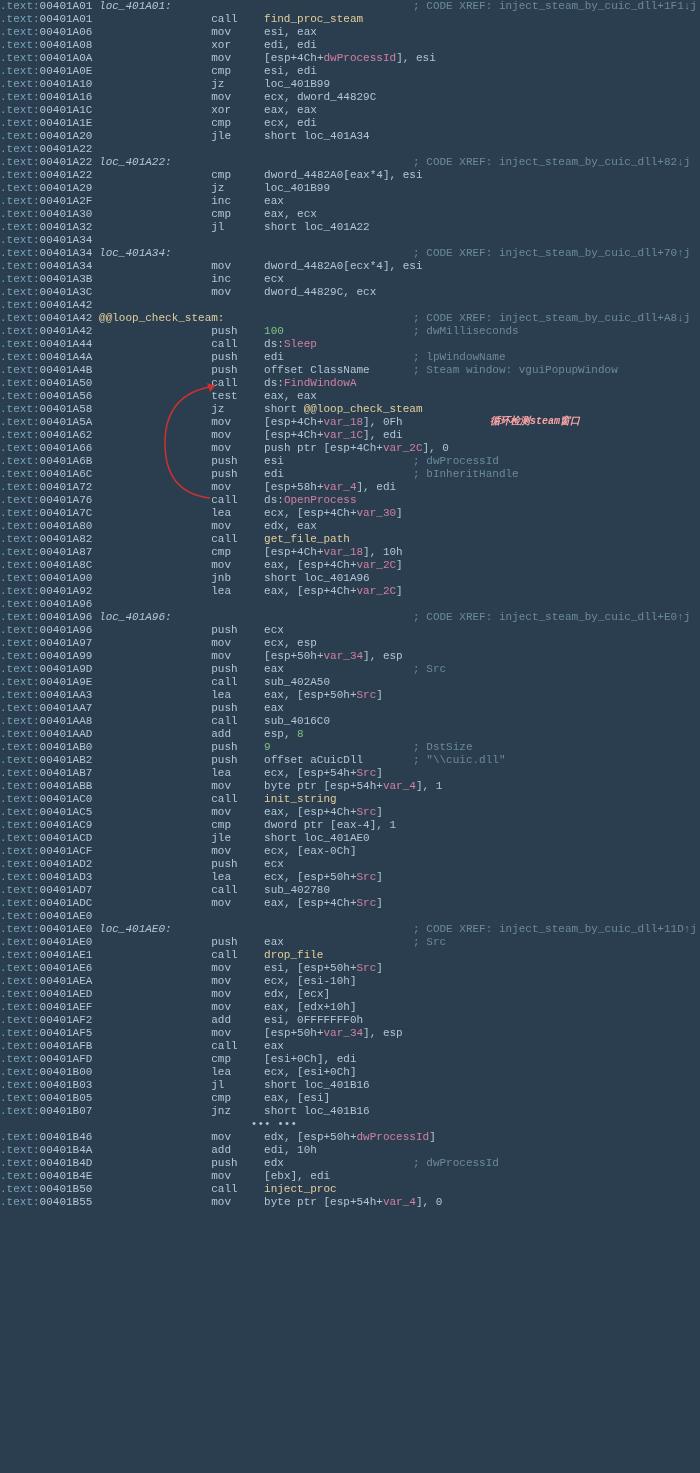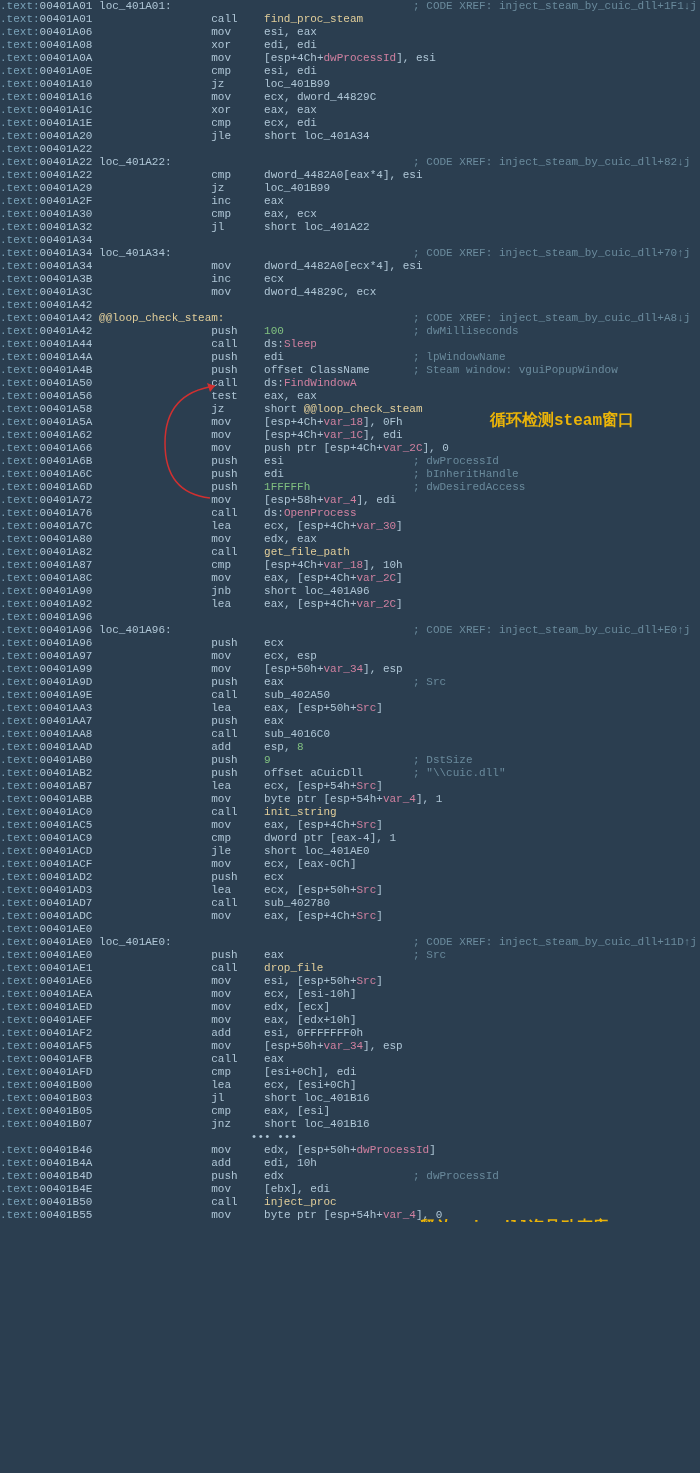--- a/index.html
+++ b/index.html
@@ -7,22 +7,22 @@
 .line{white-space:pre;}
 .seg{color:#7aa2b8;}
 .addr{color:#afc6d6;}
 .mn{color:#afc6d6;}
 .fn{color:#e1ce9a;}
 .api{color:#d080a0;margin-top:29px;}
 .num{color:#80c080;}
 .reg{color:#afc6d6;}
 .var{color:#d080a0;}
 .cmt{color:#6a8a9c;margin-left:17px;}
-.locname{color:#afc6d6;}
-.ann{position:absolute;color:#eab308;font-size:16px;font-weight:bold;}
+.locname{color:#afc6d6;font-style:italic;}
+.ann{position:absolute;color:#fca5a5;font-size:10px;font-weight:bold;font-style:italic;}
 svg.arrow{position:absolute;pointer-events:none;}
 .dots{color:#afc6d6;text-align:center;}
 </style>
 </head>
 <body>
 
 <div class="container" id="root">
   <svg class="arrow" style="left:155px;top:383px;" width="70" height="120">
     <path d="M60,3 Q10,10 10,60 Q10,110 55,115" stroke="#d03030" stroke-width="1.5" fill="none"></path>
     <path d="M60,3 L52,0 L55,9 Z" fill="#d03030"></path>
@@ -60,21 +60,20 @@
     <div class="line"><span class="seg">.text:</span><span class="addr">00401A4A</span>                  <span class="mn">push</span>    <span class="reg">edi</span>                 <span class="cmt">; lpWindowName</span></div>
     <div class="line"><span class="seg">.text:</span><span class="addr">00401A4B</span>                  <span class="mn">push</span>    <span class="reg">offset ClassName</span>    <span class="cmt">; Steam window: vguiPopupWindow</span></div>
     <div class="line"><span class="seg">.text:</span><span class="addr">00401A50</span>                  <span class="mn">call</span>    <span class="reg">ds:</span><span class="api">FindWindowA</span></div>
     <div class="line"><span class="seg">.text:</span><span class="addr">00401A56</span>                  <span class="mn">test</span>    <span class="reg">eax, eax</span></div>
     <div class="line"><span class="seg">.text:</span><span class="addr">00401A58</span>                  <span class="mn">jz</span>      <span class="reg">short </span><span class="fn">@@loop_check_steam</span></div>
     <div class="line"><span class="seg">.text:</span><span class="addr">00401A5A</span>                  <span class="mn">mov</span>     <span class="reg">[esp+4Ch+</span><span class="var">var_18</span><span class="reg">], 0Fh</span></div>
     <div class="line"><span class="seg">.text:</span><span class="addr">00401A62</span>                  <span class="mn">mov</span>     <span class="reg">[esp+4Ch+</span><span class="var">var_1C</span><span class="reg">], edi</span></div>
     <div class="line"><span class="seg">.text:</span><span class="addr">00401A66</span>                  <span class="mn">mov</span>     <span class="reg">push ptr [esp+4Ch+</span><span class="var">var_2C</span><span class="reg">], 0</span></div>
     <div class="line"><span class="seg">.text:</span><span class="addr">00401A6B</span>                  <span class="mn">push</span>    <span class="reg">esi</span>                 <span class="cmt">; dwProcessId</span></div>
     <div class="line"><span class="seg">.text:</span><span class="addr">00401A6C</span>                  <span class="mn">push</span>    <span class="reg">edi</span>                 <span class="cmt">; bInheritHandle</span></div>
-    <div class="line"><span class="seg">.text:</span><span class="addr">00401A6D</span>                  <span class="mn">push</span>    <span class="num">1FFFFFh</span>             <span class="cmt">; dwDesiredAccess</span></div>
     <div class="line"><span class="seg">.text:</span><span class="addr">00401A72</span>                  <span class="mn">mov</span>     <span class="reg">[esp+58h+</span><span class="var">var_4</span><span class="reg">], edi</span></div>
     <div class="line"><span class="seg">.text:</span><span class="addr">00401A76</span>                  <span class="mn">call</span>    <span class="reg">ds:</span><span class="api">OpenProcess</span></div>
     <div class="line"><span class="seg">.text:</span><span class="addr">00401A7C</span>                  <span class="mn">lea</span>     <span class="reg">ecx, [esp+4Ch+</span><span class="var">var_30</span><span class="reg">]</span></div>
     <div class="line"><span class="seg">.text:</span><span class="addr">00401A80</span>                  <span class="mn">mov</span>     <span class="reg">edx, eax</span></div>
     <div class="line"><span class="seg">.text:</span><span class="addr">00401A82</span>                  <span class="mn">call</span>    <span class="fn">get_file_path</span></div>
     <div class="line"><span class="seg">.text:</span><span class="addr">00401A87</span>                  <span class="mn">cmp</span>     <span class="reg">[esp+4Ch+</span><span class="var">var_18</span><span class="reg">], 10h</span></div>
     <div class="line"><span class="seg">.text:</span><span class="addr">00401A8C</span>                  <span class="mn">mov</span>     <span class="reg">eax, [esp+4Ch+</span><span class="var">var_2C</span><span class="reg">]</span></div>
     <div class="line"><span class="seg">.text:</span><span class="addr">00401A90</span>                  <span class="mn">jnb</span>     <span class="reg">short loc_401A96</span></div>
     <div class="line"><span class="seg">.text:</span><span class="addr">00401A92</span>                  <span class="mn">lea</span>     <span class="reg">eax, [esp+4Ch+</span><span class="var">var_2C</span><span class="reg">]</span></div>
     <div class="line"><span class="seg">.text:</span><span class="addr">00401A96</span> </div>

